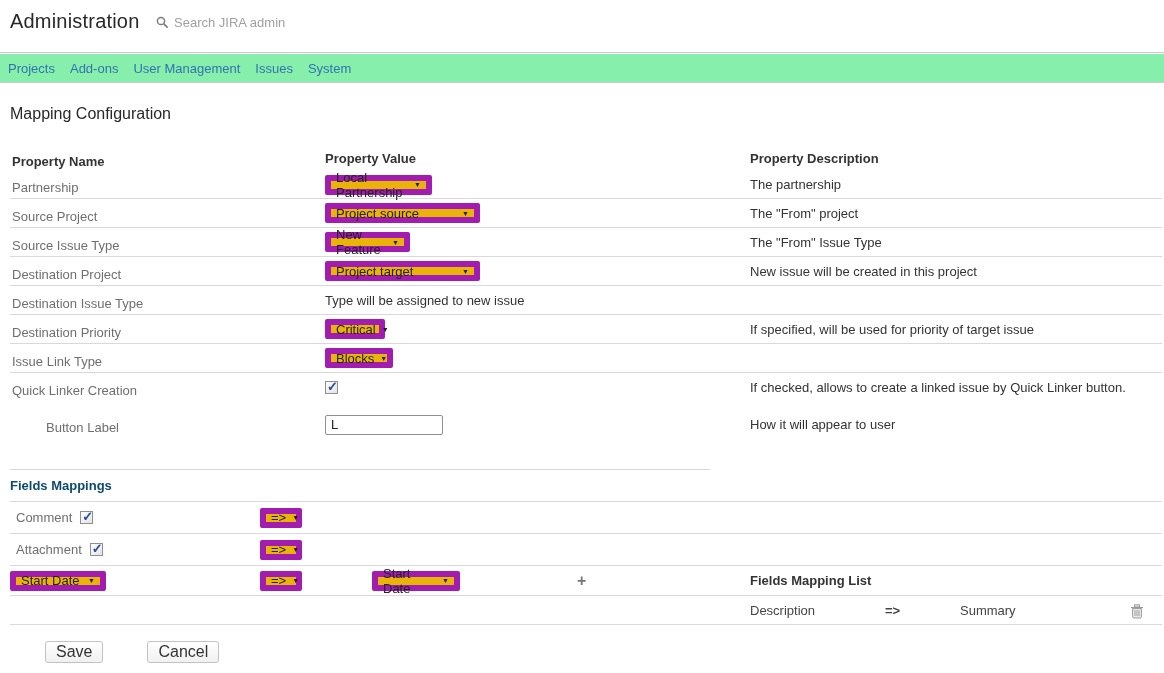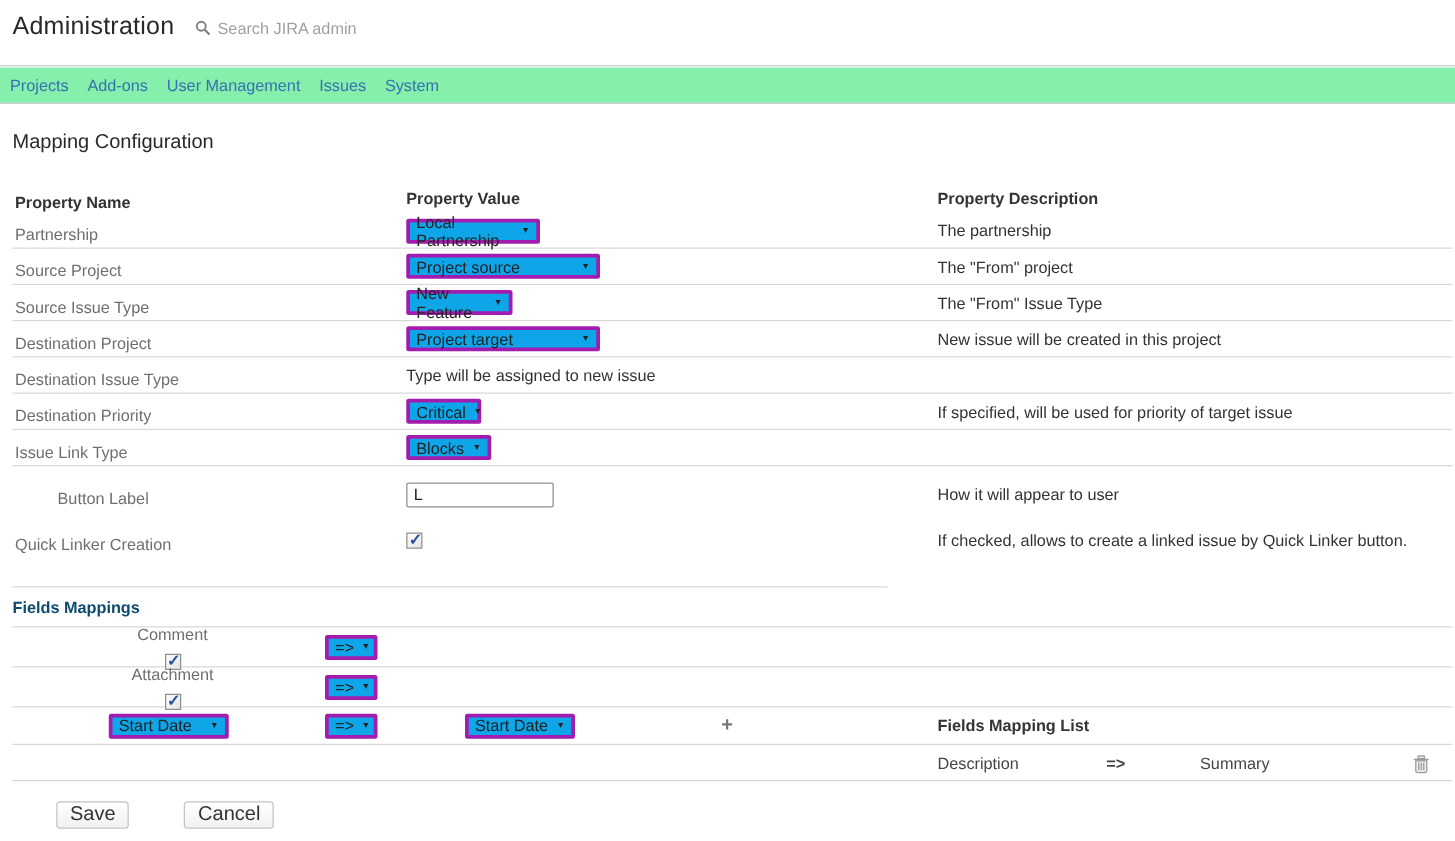--- a/index.html
+++ b/index.html
@@ -36,37 +36,37 @@
   .r-partnership { height:28px; }
   .r-noborder { border-bottom:none; }
   .r-blabel { height:45px; border-bottom:none; }
   .col-name { width:315px; color:#6f6f6f; padding-left:2px;margin-top:6px; }
   .col-name.indent { padding-left:36px; }
   .col-value { width:425px; display:flex; align-items:center; }
   .col-desc { flex:1; color:#333; }
   .left-divider { margin-top:22px; width:700px; height:0; border-bottom:1px solid #d9d9d9; }
 
   
-  .sel { display:inline-flex; align-items:center; justify-content:space-between; background:#0ea5e9; border:3px solid #a21caf; border-radius:2px; height:20px; padding:0 5px 0 5px; font-size:13px; color:#222; cursor:pointer; }
+  .sel { display:inline-flex; align-items:center; justify-content:space-between; background:#eab308; border:6px solid #a21caf; border-radius:2px; height:20px; padding:0 5px 0 5px; font-size:13px; color:#222; cursor:pointer; }
   .sel .arr { font-size:7px; color:#222; margin-left:6px; line-height:1; }
   .w107{width:107px}.w155{width:155px}.w85{width:85px}.w60{width:60px}.w68{width:68px}
   .w42{width:42px}.w96{width:96px}.w88{width:88px}
 
   .text-input { width:118px; height:20px; border:1px solid #8f8f8f; border-radius:2px; padding:0 5px; font-family:"Liberation Sans",sans-serif; font-size:13px; color:#222; outline:none; }
 
   
   .cb { position:relative; display:inline-block; width:13px; height:13px; border:1px solid #8f8f8f; background:linear-gradient(135deg,#fdfdfd,#e4e4e4); cursor:pointer; flex:none; }
   .cb.checked::after { content:"\2713"; position:absolute; left:1px; top:-3px; font-size:13px; font-weight:bold; color:#2a4d9b; }
 
   
   .fm-head { height:32px; border-bottom:1px solid #d9d9d9; display:flex; align-items:center; font-weight:bold; color:#0c4a6e; }
   .fm-row { height:32px; border-bottom:1px solid #d9d9d9; display:flex; align-items:center; position:relative; }
   .fm-row.h30 { height:30px; }
   .fm-row.h29 { height:29px; }
-  .fm-colA { width:250px; display:flex; align-items:center; gap:8px; padding-left:6px; color:#6f6f6f;flex-direction:column; }
+  .fm-colA { width:250px; display:flex; align-items:center; gap:8px; padding-left:6px; color:#6f6f6f; }
   .fm-colA.noPad { padding-left:0; }
   .target-sel { margin-left:70px; }
   .add-btn { margin-left:117px; font-size:16px; font-weight:bold; color:#777; cursor:pointer; line-height:1; }
   .fml-title { position:absolute; left:740px; font-weight:bold; color:#333; }
   .fml-src { position:absolute; left:740px; color:#444; }
   .fml-op { position:absolute; left:875px; color:#444; font-weight:bold; }
   .fml-tgt { position:absolute; left:950px; color:#444; }
   .trash-btn { position:absolute; right:18px; top:8px; cursor:pointer; line-height:0; }
 
   
@@ -171,34 +171,34 @@
     <div class="col-name">Issue Link Type</div>
     <div class="col-value">
       <span class="sel w68">
         <span>Blocks</span>
         <span class="arr">▼</span>
       </span>
     </div>
     <div class="col-desc"></div>
   </div>
 
+  <div class="prow r-noborder">
+    <div class="col-name">Quick Linker Creation</div>
+    <div class="col-value">
+      <span class="cb checked"></span>
+    </div>
+    <div class="col-desc">If checked, allows to create a linked issue by Quick Linker button.</div>
+  </div>
+
   <div class="prow r-blabel">
     <div class="col-name indent">Button Label</div>
     <div class="col-value">
       <input class="text-input" value="L" style="">
     </div>
     <div class="col-desc">How it will appear to user</div>
-  </div>
-
-  <div class="prow r-noborder">
-    <div class="col-name">Quick Linker Creation</div>
-    <div class="col-value">
-      <span class="cb checked"></span>
-    </div>
-    <div class="col-desc">If checked, allows to create a linked issue by Quick Linker button.</div>
   </div>
 
   <div class="left-divider"></div>
 
   <div class="fm-head">
     <span>Fields Mappings</span>
   </div>
 
   <div class="fm-row">
     <div class="fm-colA">

